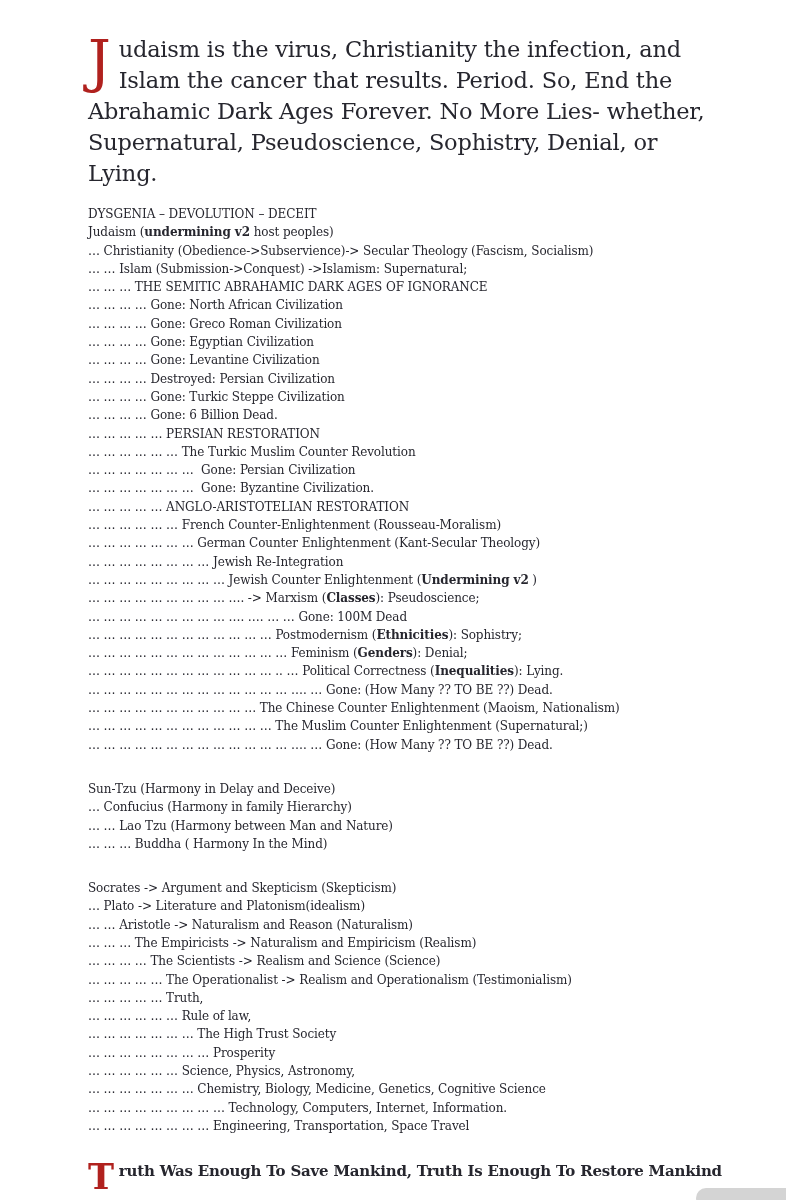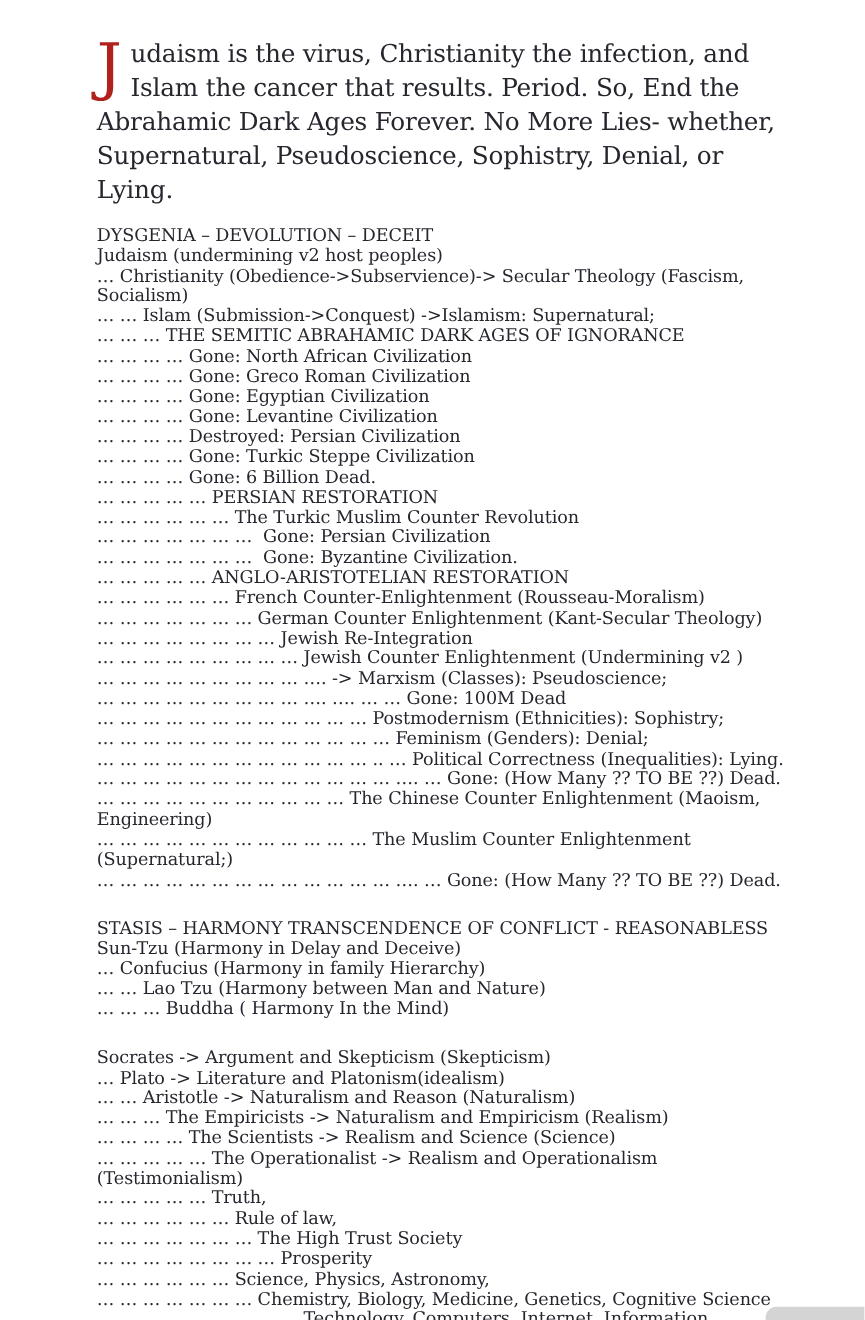--- a/index.html
+++ b/index.html
@@ -34,26 +34,26 @@
   .dropcap{
     float:left;
     font-size:57px;
     line-height:48px;
     padding:3px 8px 0 0;
     color:var(--accent);
   }
   .sections{margin-top:2px;}
   .section{margin-bottom:26px;}
   .line{
-    font-size:16px;
+    font-size:12px;
     line-height:18.3px;
     white-space:pre-wrap;
     letter-spacing:-0.1px;
   }
-  .line .b{font-weight:normal;}
+  .line .b{font-weight:bold;}
   .line .i{}
   .footer{
     margin-top:6px;
     width:645px;
   }
   .footer-quote{
     font-weight:bold;
     font-size:15px;
     line-height:20px;
     letter-spacing:-0.2px;
@@ -107,26 +107,25 @@
         <div class="line"><span>… … … … … … French Counter-Enlightenment (Rousseau-Moralism)</span></div>
         <div class="line"><span>… … … … … … … German Counter Enlightenment (Kant-Secular Theology)</span></div>
         <div class="line"><span>… … … … … … … … Jewish Re-Integration</span></div>
         <div class="line"><span>… … … … … … … … … Jewish Counter Enlightenment (</span><span class="b">Undermining v2</span><span> )</span></div>
         <div class="line"><span>… … … … … … … … … …. -&gt; </span><span class="i">Marxism</span><span> (</span><span class="b">Classes</span><span>): </span><span class="i">Pseudoscience</span><span>;</span></div>
         <div class="line"><span>… … … … … … … … … …. …. … … Gone: 100M Dead</span></div>
         <div class="line"><span>… … … … … … … … … … … … </span><span class="i">Postmodernism</span><span> (</span><span class="b">Ethnicities</span><span>): </span><span class="i">Sophistry</span><span>;</span></div>
         <div class="line"><span>… … … … … … … … … … … … … </span><span class="i">Feminism</span><span> (</span><span class="b">Genders</span><span>): </span><span class="i">Denial</span><span>;</span></div>
         <div class="line"><span>… … … … … … … … … … … … .. … </span><span class="i">Political Correctness</span><span> (</span><span class="b">Inequalities</span><span>): </span><span class="i">Lying</span><span>.</span></div>
         <div class="line"><span>… … … … … … … … … … … … … …. … Gone: (How Many ?? TO BE ??) Dead.</span></div>
-        <div class="line"><span>… … … … … … … … … … … The Chinese Counter Enlightenment (</span><span class="i">Maoism, Engineering</span><span>)</span></div>
+        <div class="line"><span>… … … … … … … … … … … The Chinese Counter Enlightenment (</span><span class="i">Maoism, Nationalism</span><span>)</span></div>
         <div class="line"><span>… … … … … … … … … … … … The Muslim Counter Enlightenment (</span><span class="i">Supernatural;</span><span>)</span></div>
         <div class="line"><span>… … … … … … … … … … … … … …. … Gone: (How Many ?? TO BE ??) Dead.</span></div>
       </div>
       <div class="section">
-        <div class="line">STASIS – HARMONY TRANSCENDENCE OF CONFLICT - REASONABLESS</div>
         <div class="line"><span>Sun-Tzu (Harmony in Delay and Deceive)</span></div>
         <div class="line"><span>… Confucius (Harmony in family Hierarchy)</span></div>
         <div class="line"><span>… … Lao Tzu (Harmony between Man and Nature)</span></div>
         <div class="line"><span>… … … Buddha ( Harmony In the Mind)</span></div>
       </div>
       <div class="section">
         <div class="line"><span>Socrates -&gt; Argument and Skepticism (</span><span class="i">Skepticism</span><span>)</span></div>
         <div class="line"><span>… Plato -&gt; Literature and Platonism(</span><span class="i">idealism</span><span>)</span></div>
         <div class="line"><span>… … Aristotle -&gt; Naturalism and Reason (</span><span class="i">Naturalism</span><span>)</span></div>
         <div class="line"><span>… … … The Empiricists -&gt; Naturalism and Empiricism (</span><span class="i">Realism</span><span>)</span></div>

